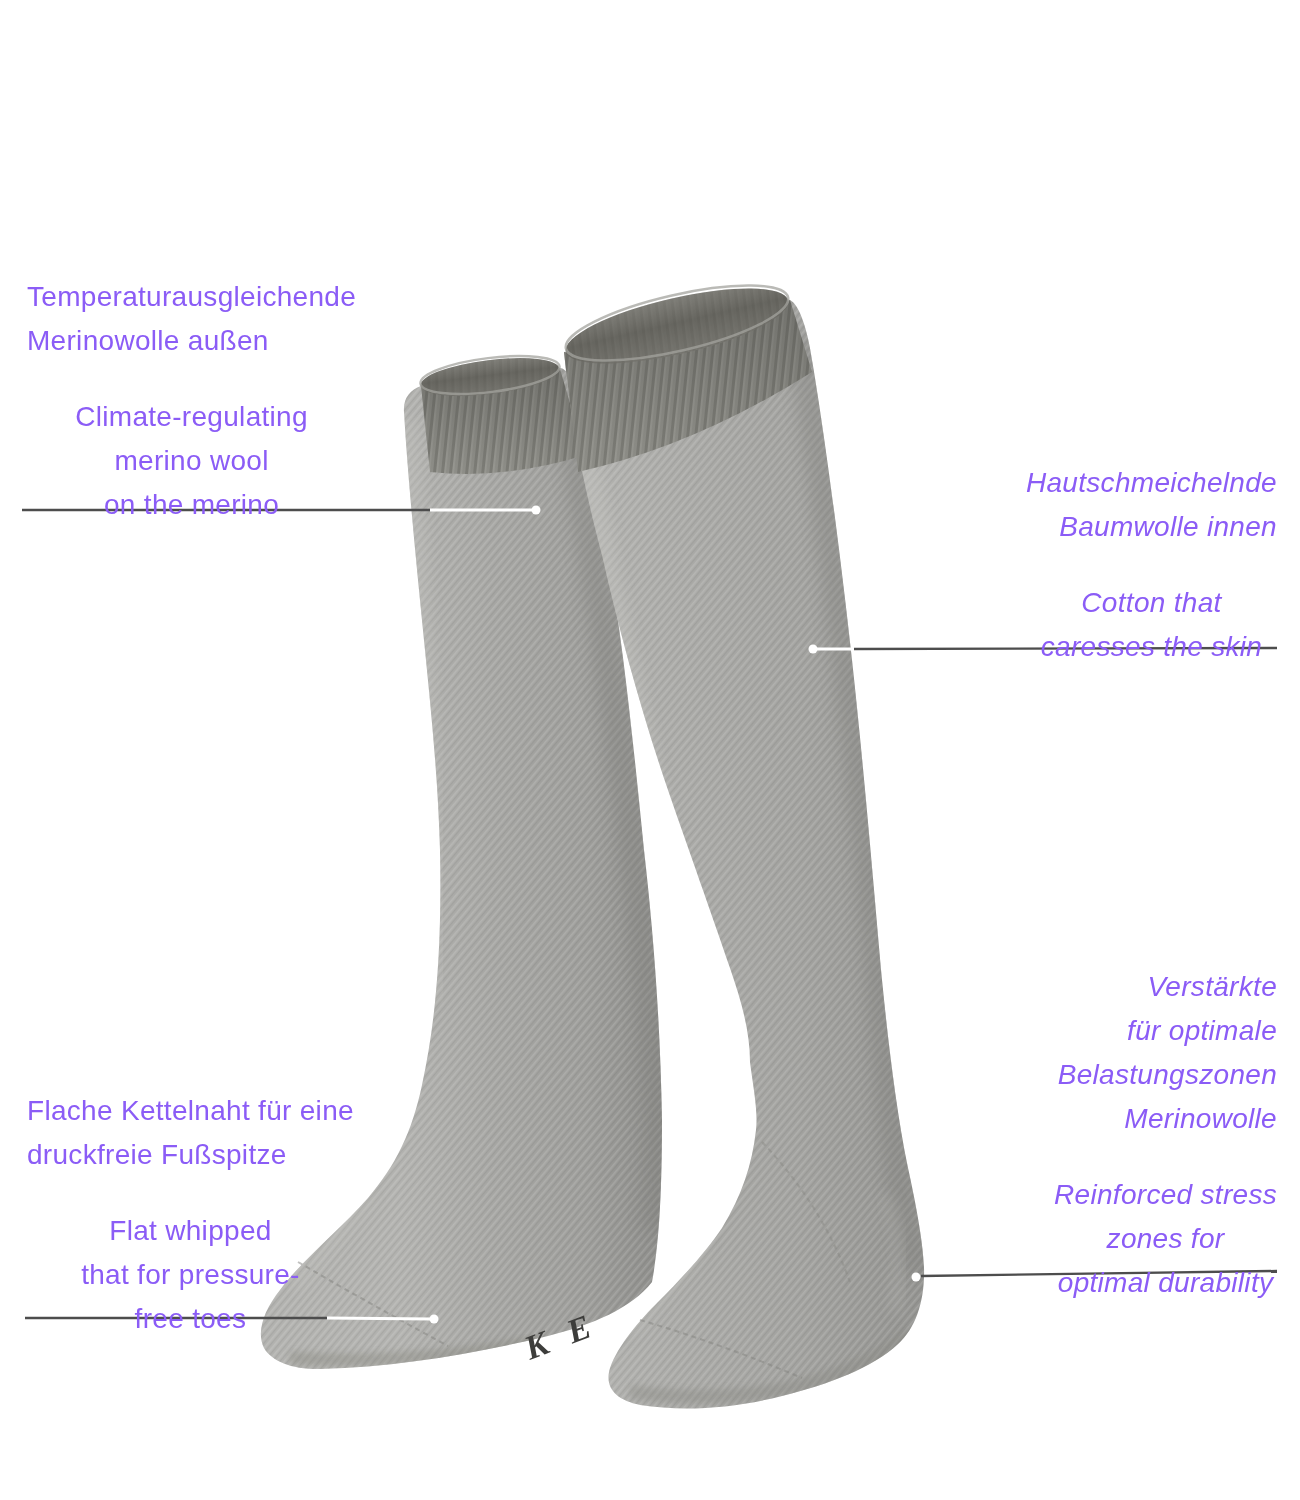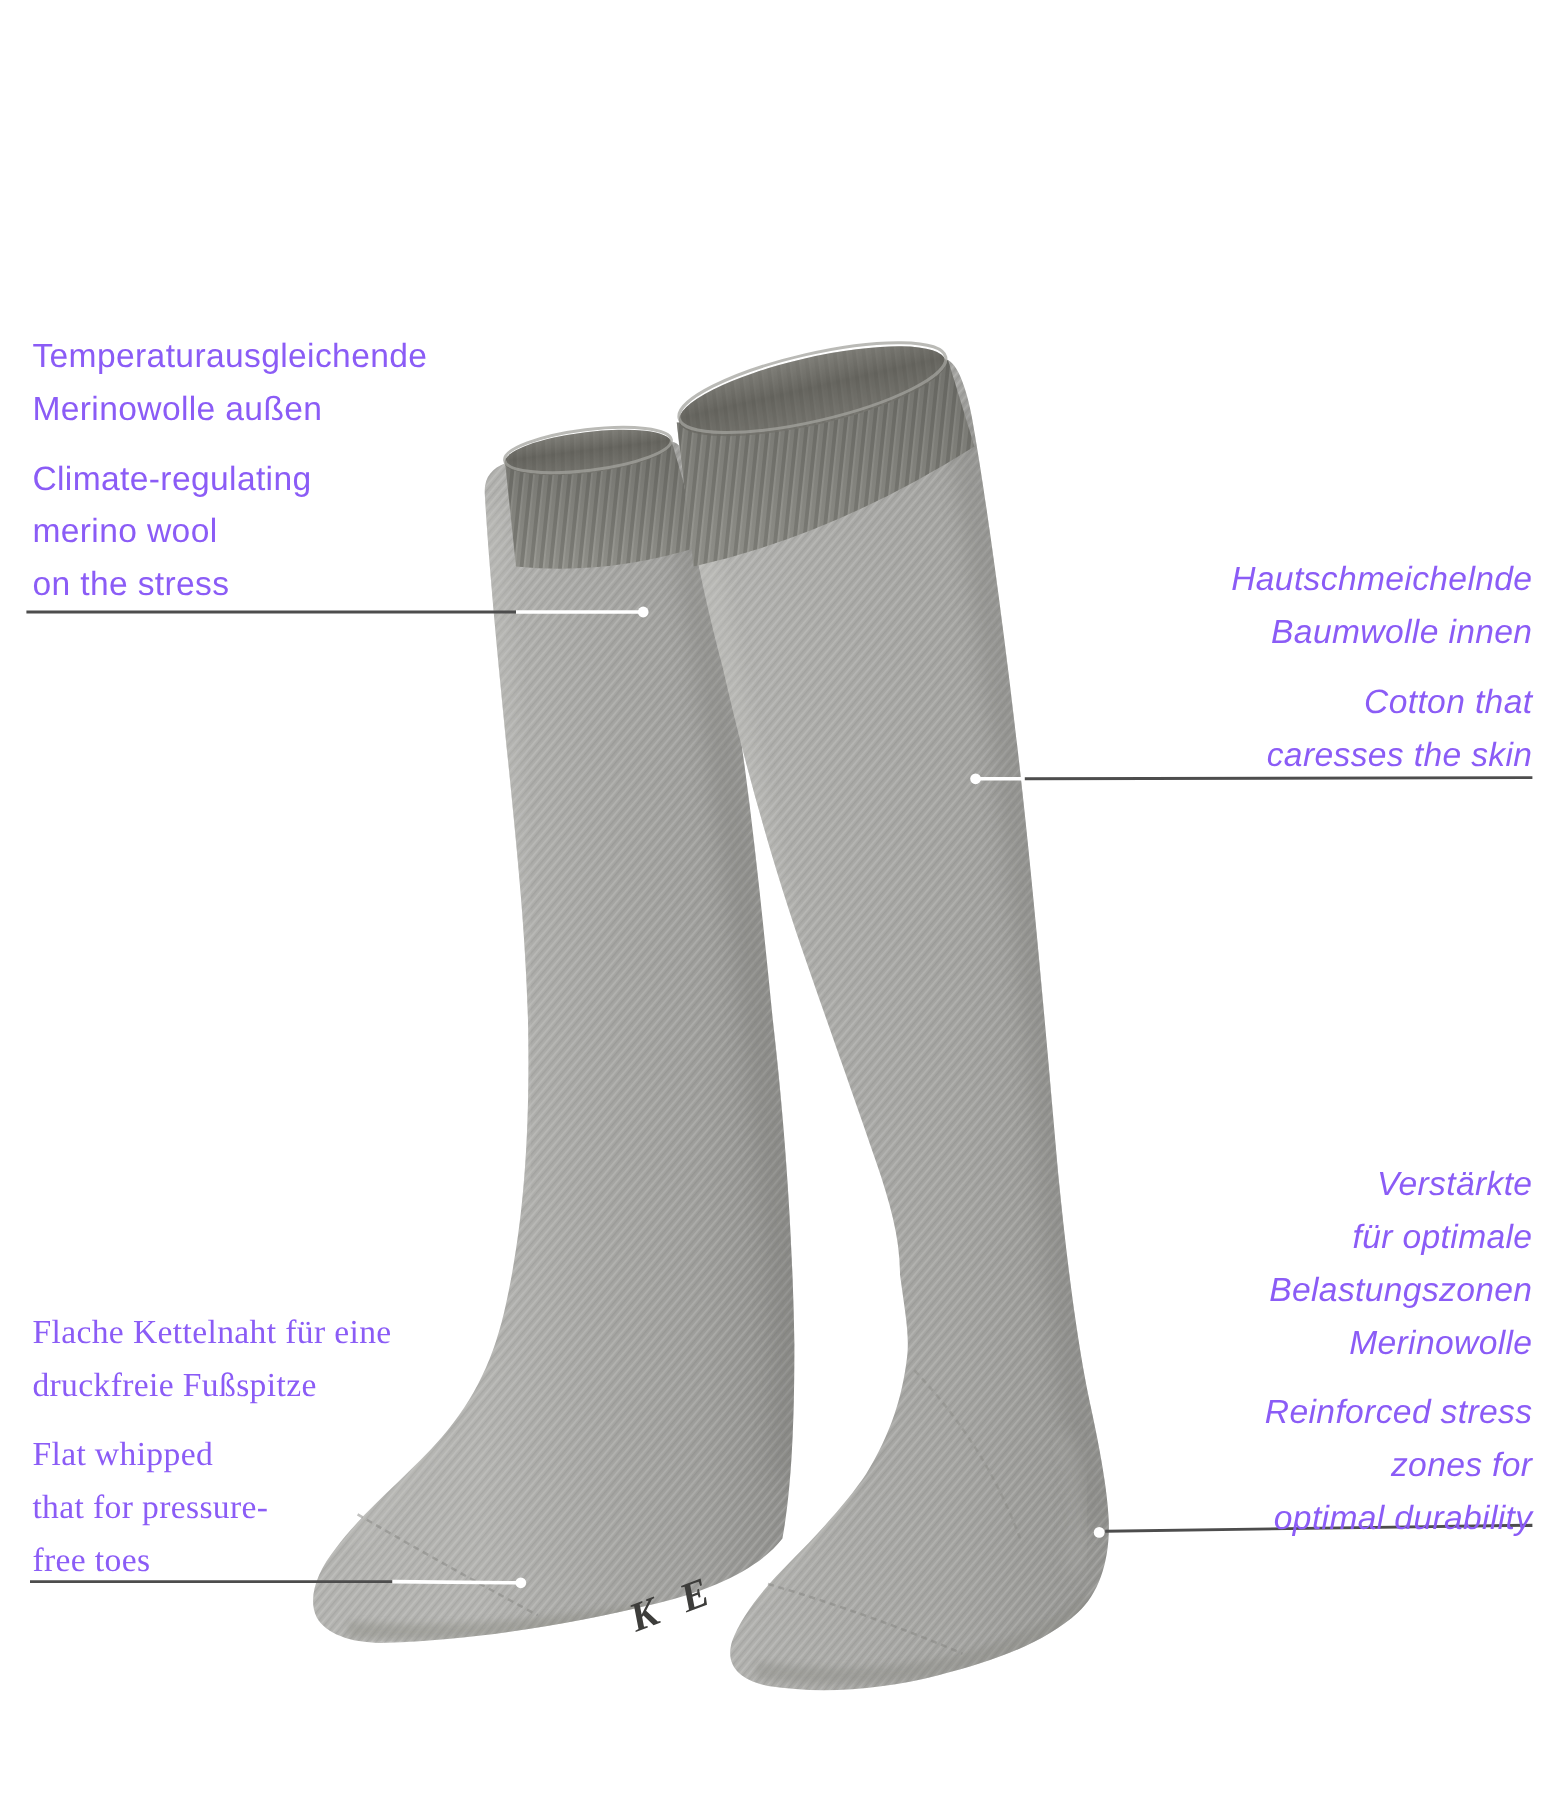--- a/index.html
+++ b/index.html
@@ -6,21 +6,21 @@
   .stage{
     position:relative;width:1300px;height:1500px;background:#ffffff;
     overflow:hidden;font-family:"Liberation Sans", sans-serif;
   }
   .sock-svg{position:absolute;left:0;top:0;width:1300px;height:1500px;}
   .label{
     position:absolute;color:#8b5cf6;font-size:28px;line-height:44px;
     font-weight:300;letter-spacing:0.3px;
   }
   .label .ln{white-space:nowrap;}
-  .label .en{margin-top:14px;}
+  .label .en{margin-top:32px;text-align:center;}
   .label.right{text-align:right;}
 </style>
 </head>
 <body>
 
 <div class="stage">
 
   <svg class="sock-svg" viewBox="0 0 1300 1500">
     <defs>
       <linearGradient id="gradB" gradientUnits="userSpaceOnUse" x1="400" y1="0" x2="665" y2="0">
@@ -166,21 +166,21 @@
   </svg>
 
   <div class="label" style="left:27px;top:275px;">
     <div class="de">
       <div class="ln">Temperaturausgleichende</div>
       <div class="ln">Merinowolle außen</div>
     </div>
     <div class="en">
       <div class="ln">Climate-regulating</div>
       <div class="ln">merino wool</div>
-      <div class="ln">on the stress</div>
+      <div class="ln">on the merino</div>
     </div>
   </div>
 
   <div class="label right" style="right:23px;top:461px;font-style:italic;">
     <div class="de">
       <div class="ln">Hautschmeichelnde</div>
       <div class="ln">Baumwolle innen</div>
     </div>
     <div class="en">
       <div class="ln">Cotton that</div>
@@ -195,21 +195,21 @@
       <div class="ln">Belastungszonen</div>
       <div class="ln">Merinowolle</div>
     </div>
     <div class="en">
       <div class="ln">Reinforced stress</div>
       <div class="ln">zones for</div>
       <div class="ln">optimal durability</div>
     </div>
   </div>
 
-  <div class="label" style="left:27px;top:1089px;font-family:Liberation Serif, serif;">
+  <div class="label" style="left:27px;top:1089px;">
     <div class="de">
       <div class="ln">Flache Kettelnaht für eine</div>
       <div class="ln">druckfreie Fußspitze</div>
     </div>
     <div class="en">
       <div class="ln">Flat whipped</div>
       <div class="ln">that for pressure-</div>
       <div class="ln">free toes</div>
     </div>
   </div>

